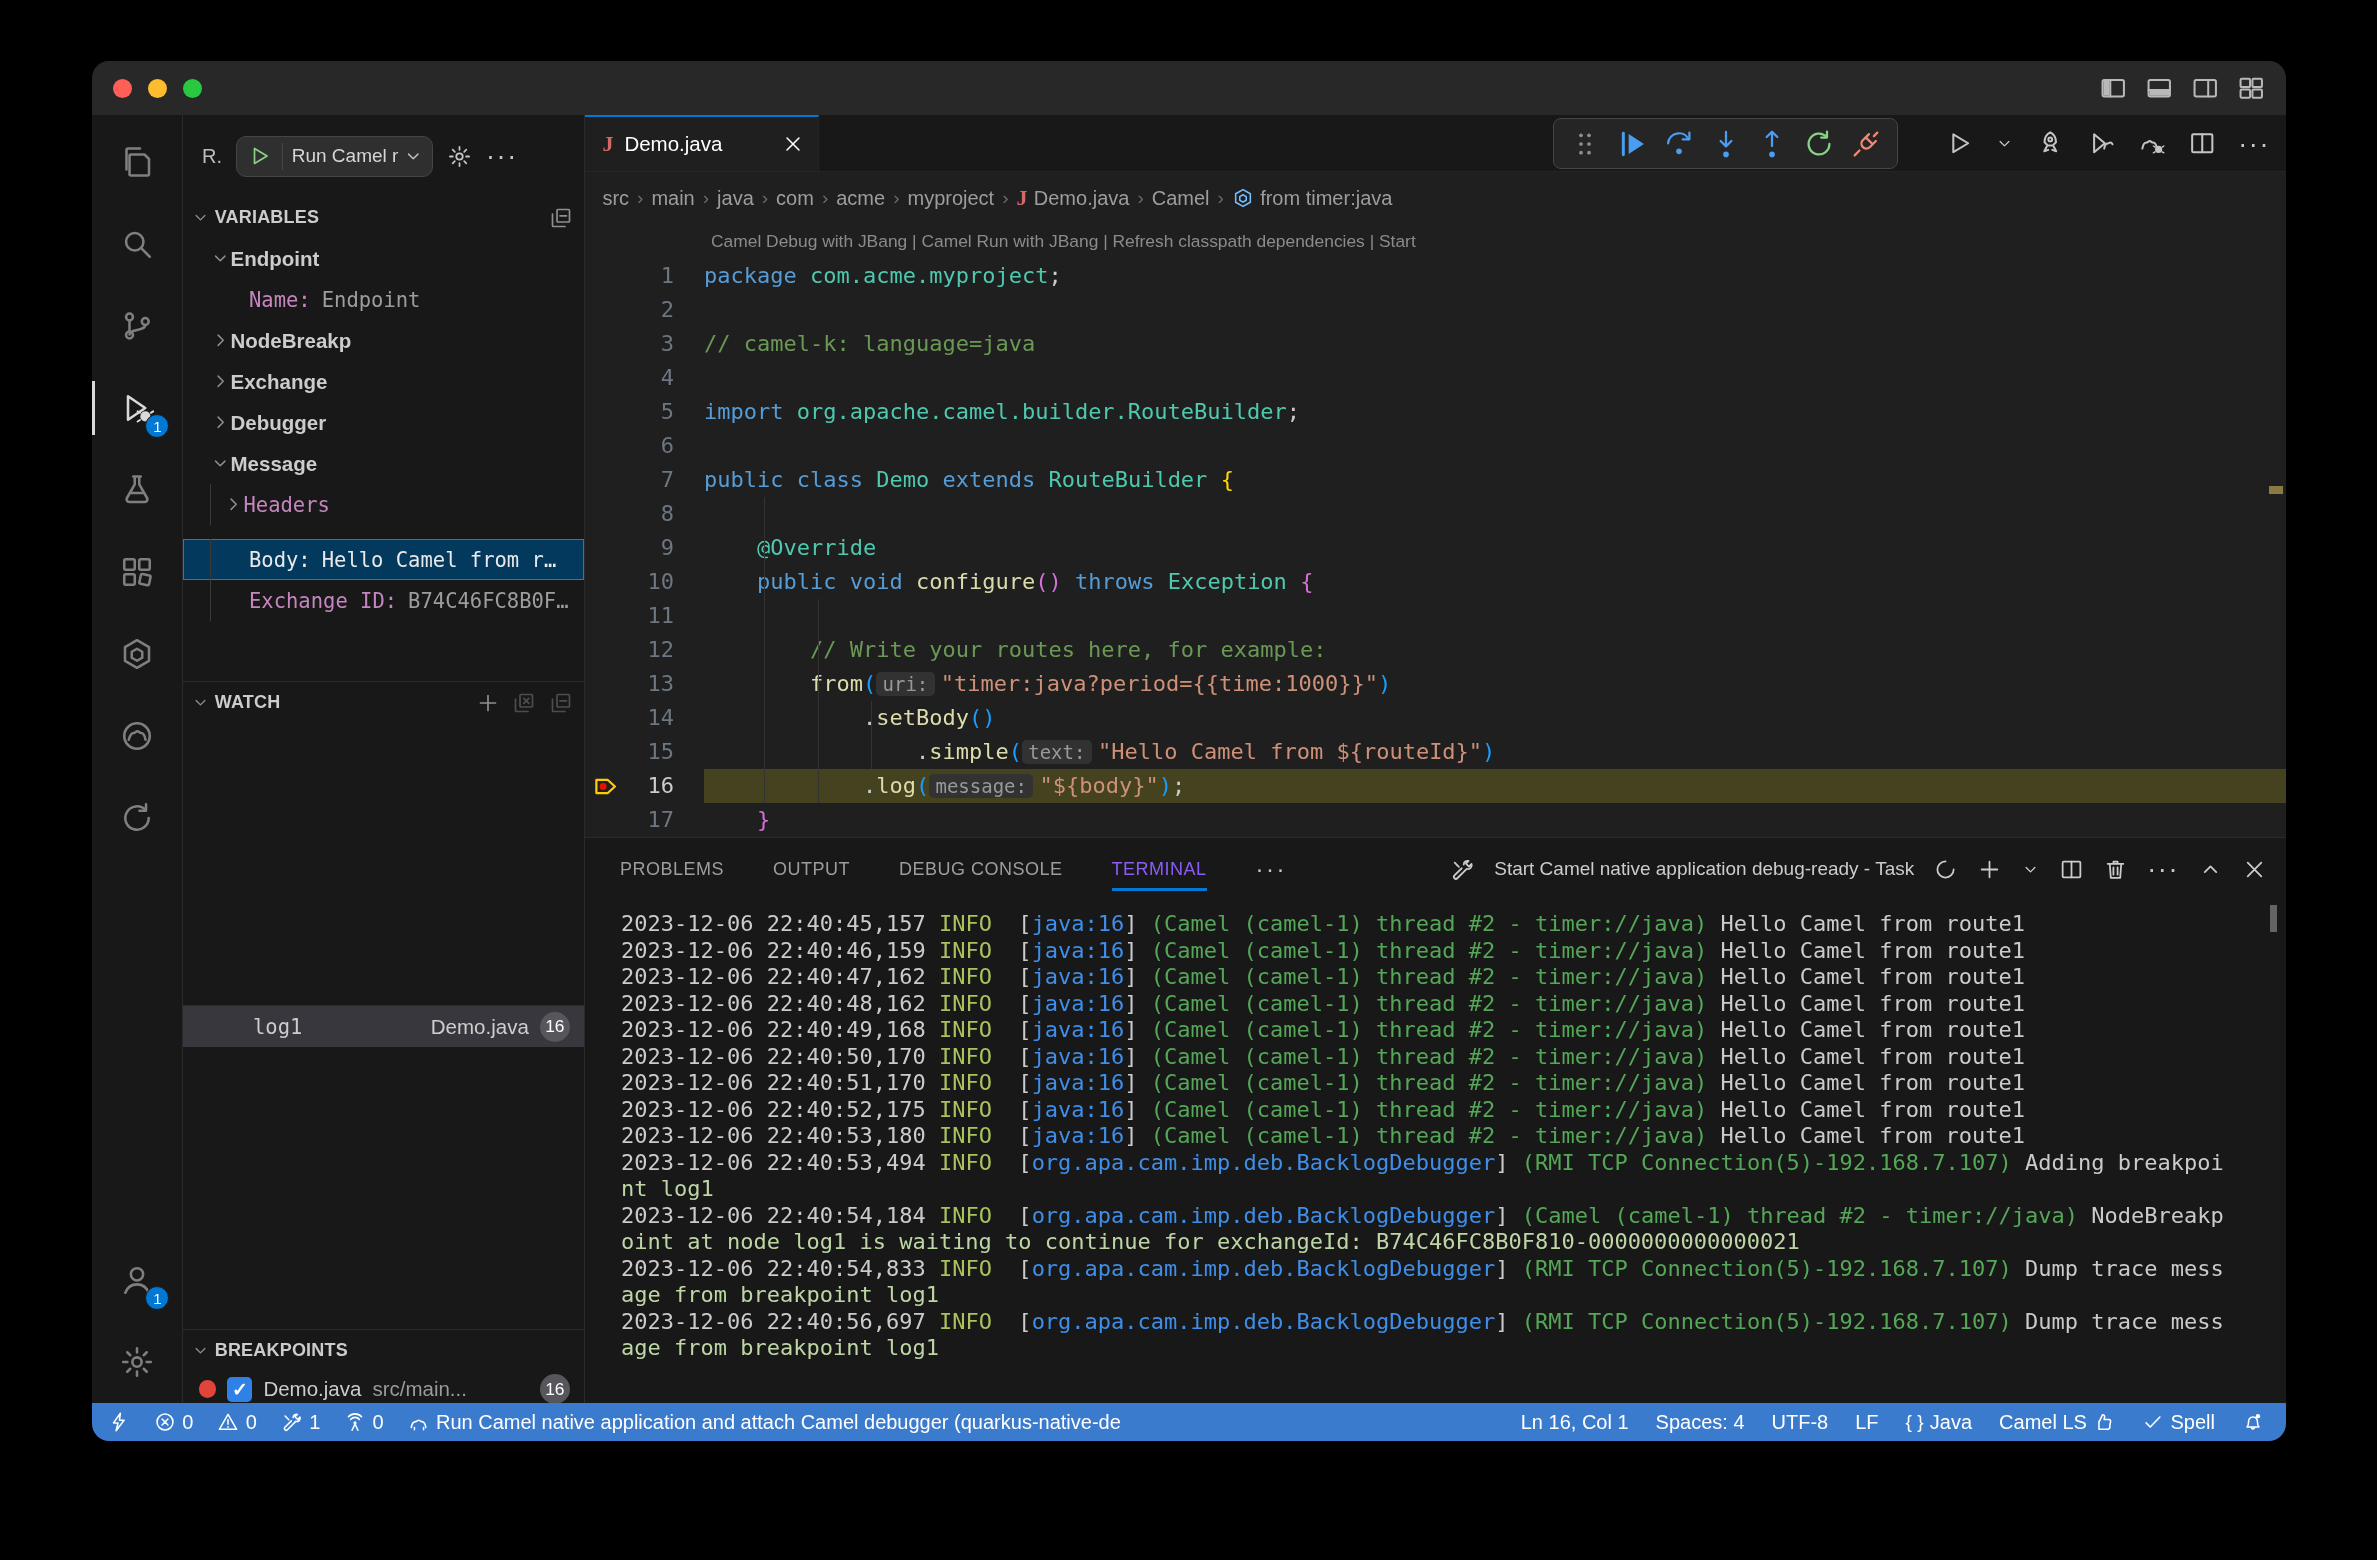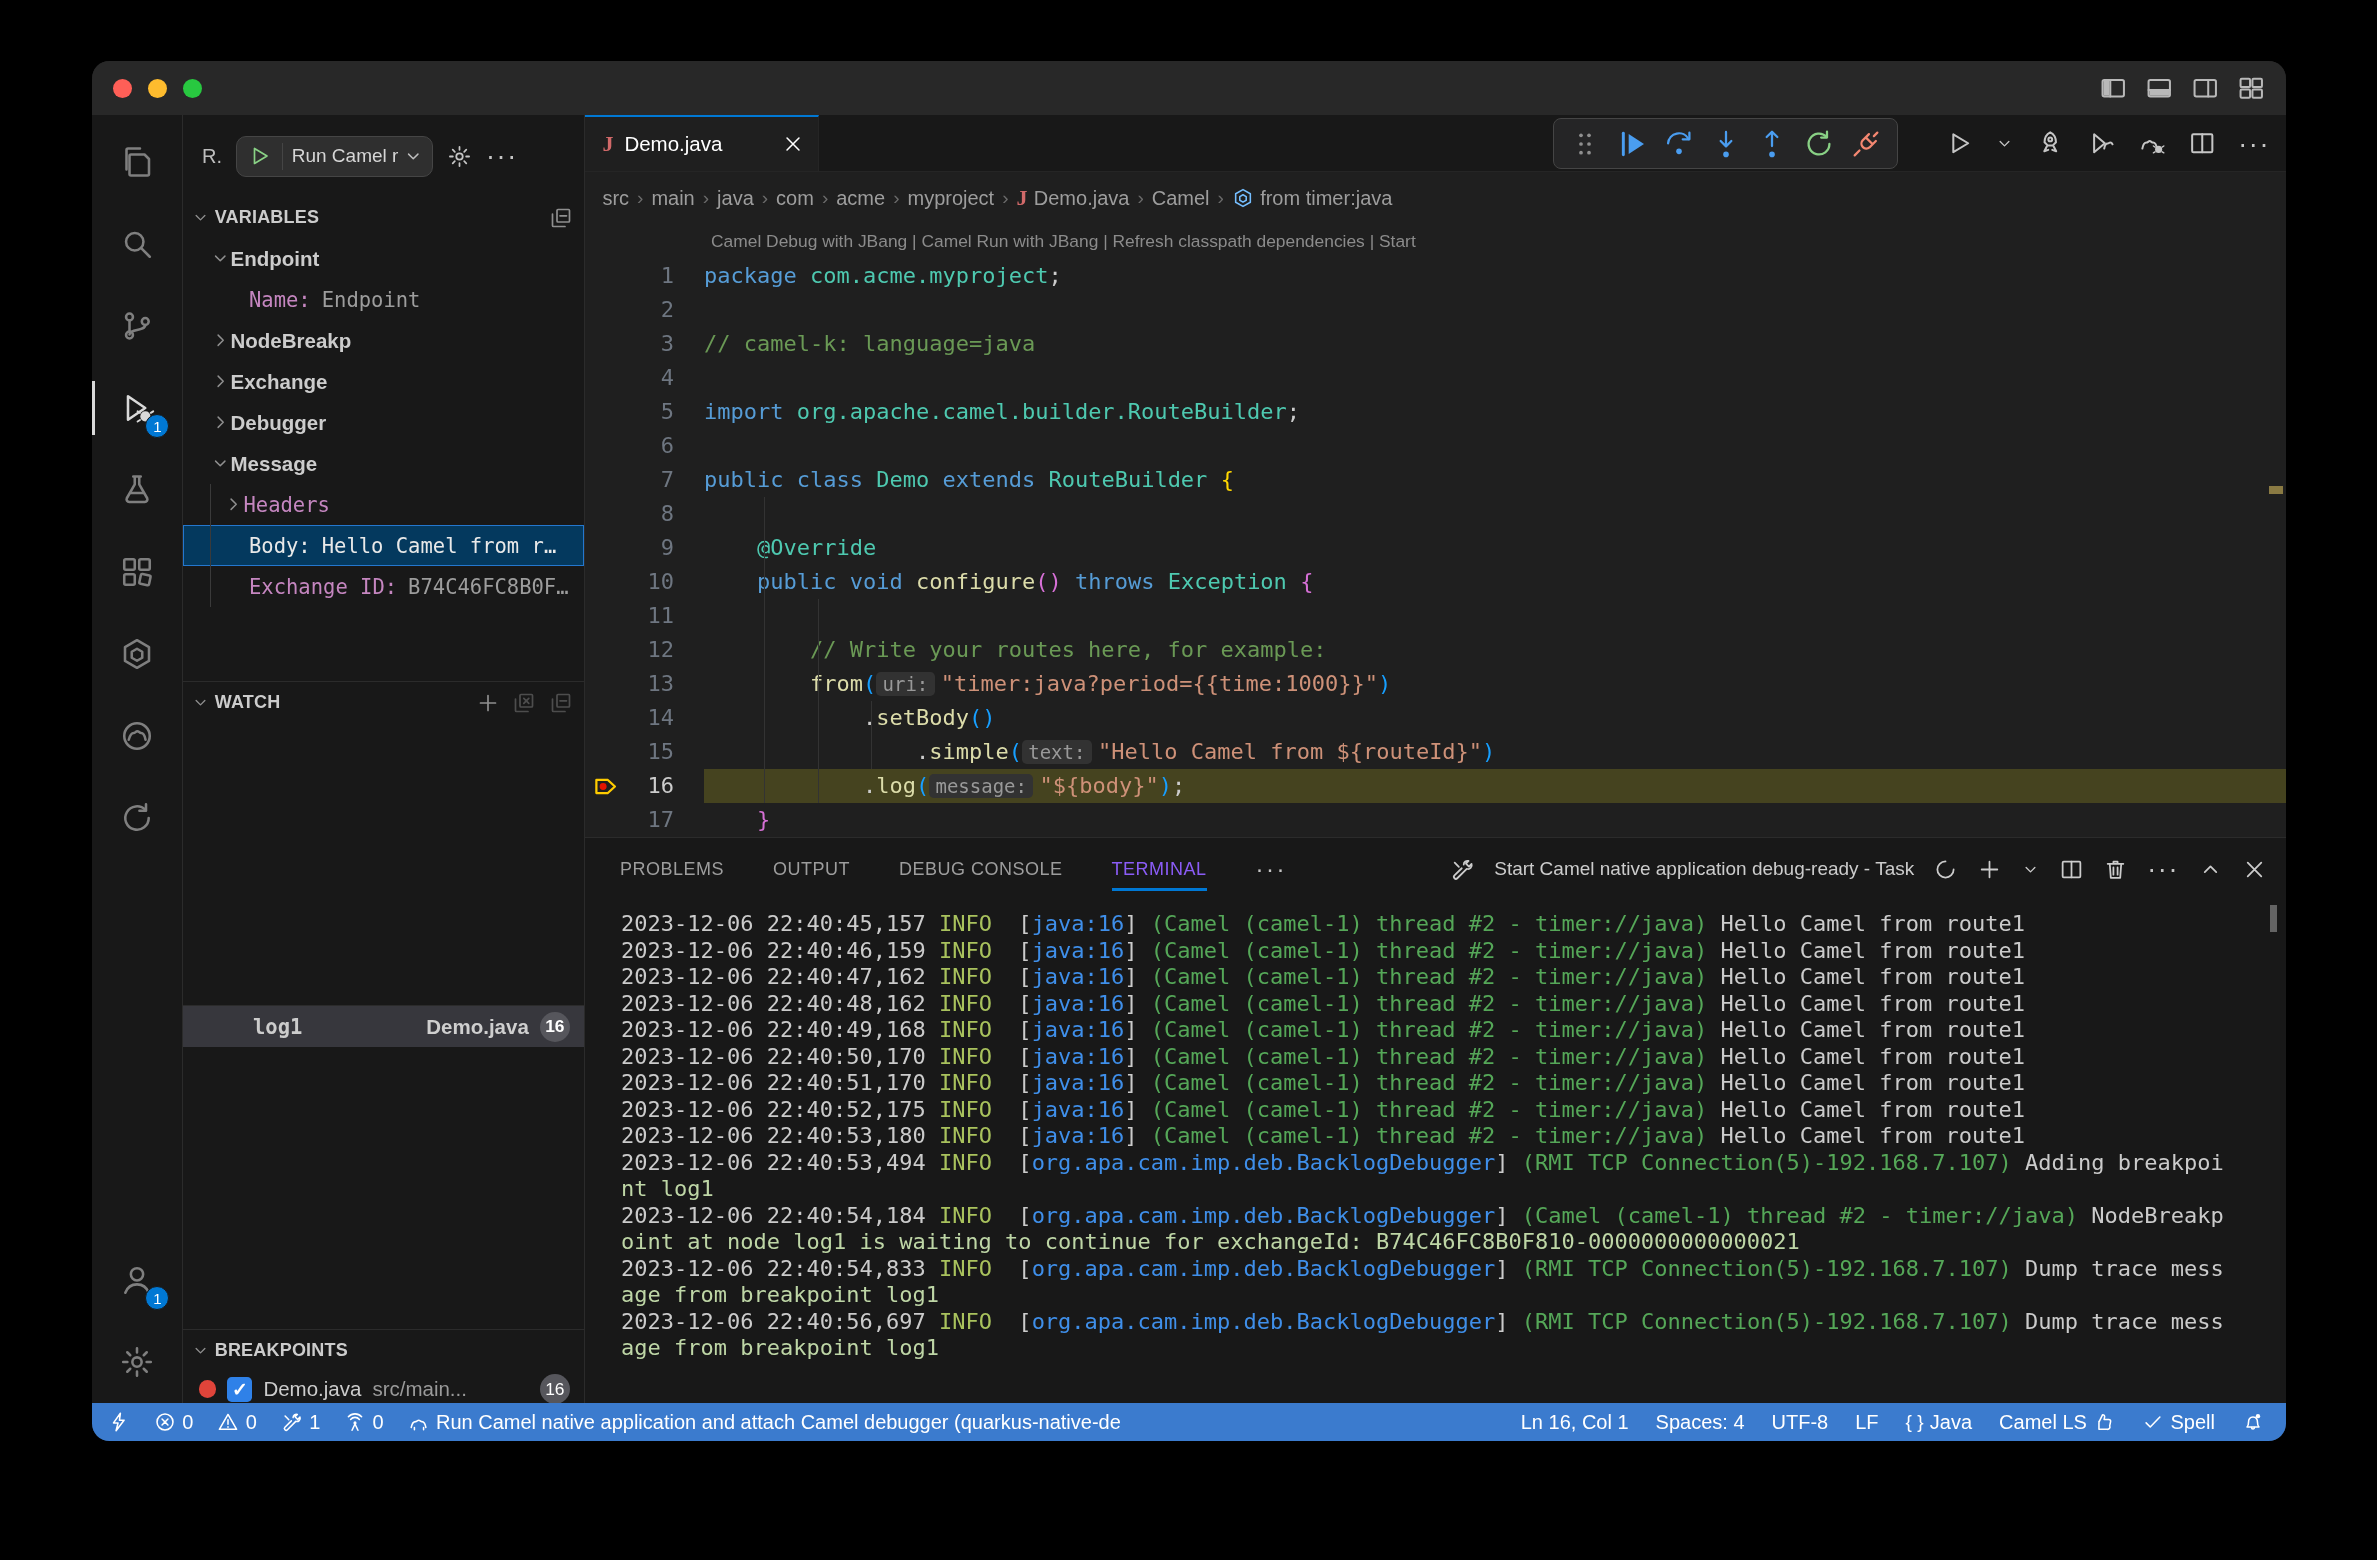--- a/index.html
+++ b/index.html
@@ -36,22 +36,22 @@
   .pane-header .hdr-icons{margin-left:auto;display:flex;gap:12.6px;}
   .pane-border{border-top:0.8px solid #2b2b2b;}
   .tree-row{height:41px;display:flex;align-items:center;position:relative;font-size:20.5px;flex:0 0 auto;}
   .scope-label{font-weight:bold;color:#cccccc;font-family:"Liberation Sans",sans-serif;}
   .mono{font-family:"DejaVu Sans Mono",monospace;}
   .kv-name{color:#c586c0;}
   .kv-name.white{color:#e9e9e9;}
   .kv-val{color:#9d9d9d;margin-left:11px;}
   .kv-val.white{color:#e9e9e9;}
   .guide-line{position:absolute;left:27px;top:0;bottom:0;width:0.8px;background:#3a3a3a;}
-  .tree-row.selected{background:#04395e;outline:1.6px solid #2477ce;outline-offset:-1.6px;}
-  .stack-row{height:41px;display:flex;align-items:center;background:#37373d;padding:0 14.2px 0 70px;font-size:20.5px;gap:11px;flex:0 0 auto;font-weight:bold;}
+  .tree-row.selected{background:#04395e;outline:1.6px solid #2477ce;outline-offset:-1.6px;margin-top:14px;}
+  .stack-row{height:41px;display:flex;align-items:center;background:#37373d;padding:0 14.2px 0 70px;font-size:20.5px;gap:11px;flex:0 0 auto;}
   .stack-file{margin-left:auto;color:#cfcfcf;}
   .badge{min-width:30px;height:30px;border-radius:15px;background:#56565c;color:#ffffff;font-size:17.4px;
     display:flex;align-items:center;justify-content:center;padding:0 4.7px;flex:0 0 auto;}
   .bp-row{height:36px;display:flex;align-items:center;gap:11px;padding:0 14.2px 0 16px;font-size:20.5px;flex:0 0 auto;}
   .bp-dot{width:17.4px;height:17.4px;border-radius:50%;background:#e0443a;flex:0 0 auto;}
   .bp-check{width:25px;height:25px;border-radius:4.7px;background:#2f81e8;display:flex;align-items:center;justify-content:center;
     color:#fff;font-size:19px;font-weight:bold;flex:0 0 auto;}
   .bp-path{color:#9a9a9a;}
   
   .editor-region{flex:1;display:flex;flex-direction:column;min-width:0;background:#1f1f1f;position:relative;}

